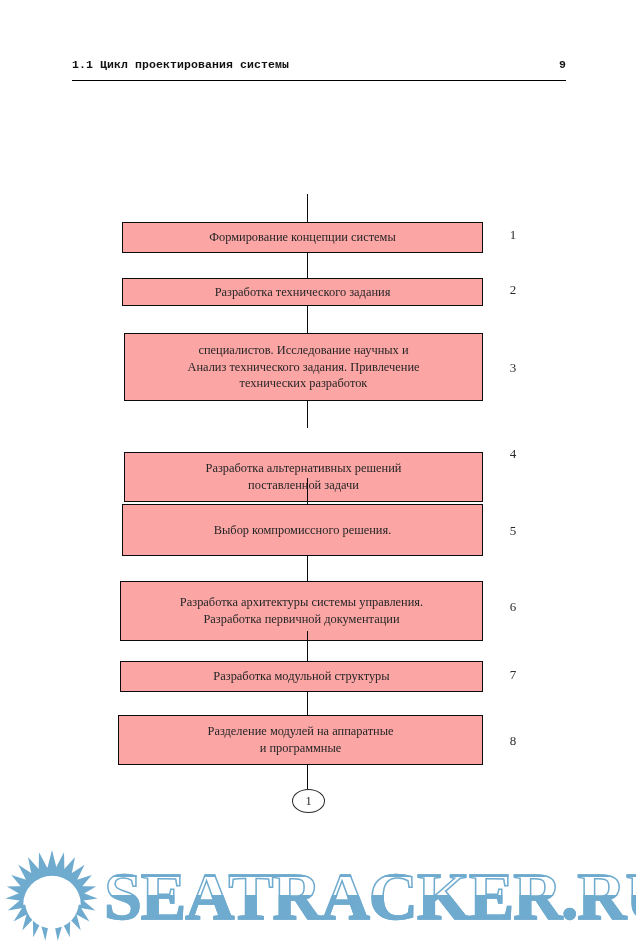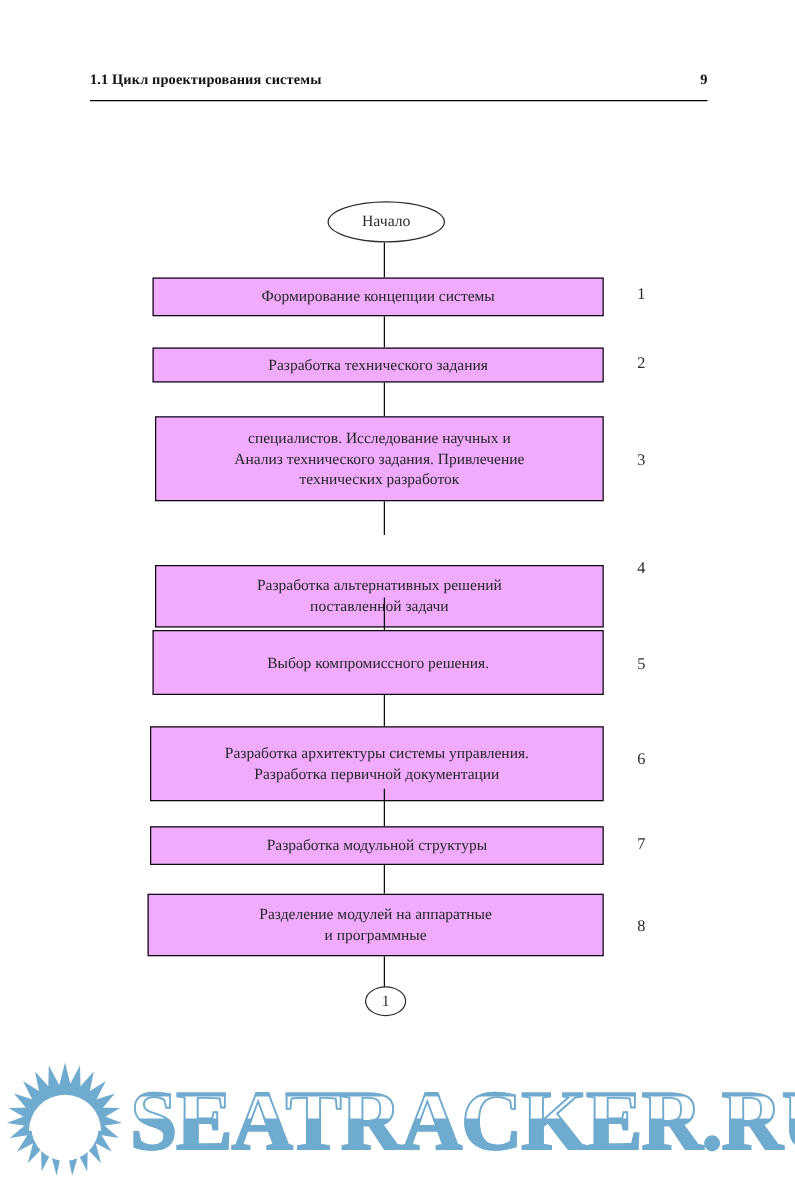--- a/index.html
+++ b/index.html
@@ -16,21 +16,21 @@
   }
 
   
   .page-header {
     position: absolute;
     left: 72px;
     top: 58px;
     width: 494px;
     height: 22px;
     border-bottom: 1.6px solid #000000;
-    font-family: Liberation Serif, serif;
+    font-family: Liberation Mono, monospace;
     font-weight: bold;
     font-size: 11.5px;
     color: #111111;
     display: flex;
     align-items: flex-start;
     justify-content: space-between;
   }
   .page-header .htitle { letter-spacing: 0.1px; }
   .page-header .hnum   { letter-spacing: 0.1px; }
 
@@ -40,21 +40,21 @@
     left: 0;
     top: 0;
     width: 636px;
     height: 840px;
   }
 
   .node {
     position: absolute;
     box-sizing: border-box;
     border: 1.3px solid #0b0b0b;
-    background: #f0abfc;
+    background: #fca5a5;
     color: #262626;
     font-size: 12.4px;
     line-height: 1.35;
     text-align: center;
     display: flex;
     align-items: center;
     justify-content: center;
     padding: 0 10px;
   }
   .node span { display: block; }
@@ -141,23 +141,20 @@
 </head>
 <body>
 
 <div class="page-header">
   <div class="htitle">1.1 Цикл проектирования системы</div>
   <div class="hnum">9</div>
 </div>
 
 <div class="flow">
 
-  <div class="terminator" style="left:262px; top:161px; width:94px; height:33px;">
-    <span>Начало</span>
-  </div>
 
   <div class="connector" style="top:194px; height:28px;"></div>
 
   <div class="node" style="left:122px; top:222px; width:361px; height:31px;">
     <div>
       <span>Формирование концепции системы</span>
     </div>
   </div>
   <div class="step-number" style="top:227px;">1</div>
   <div class="connector" style="top:253px; height:25px;"></div>

